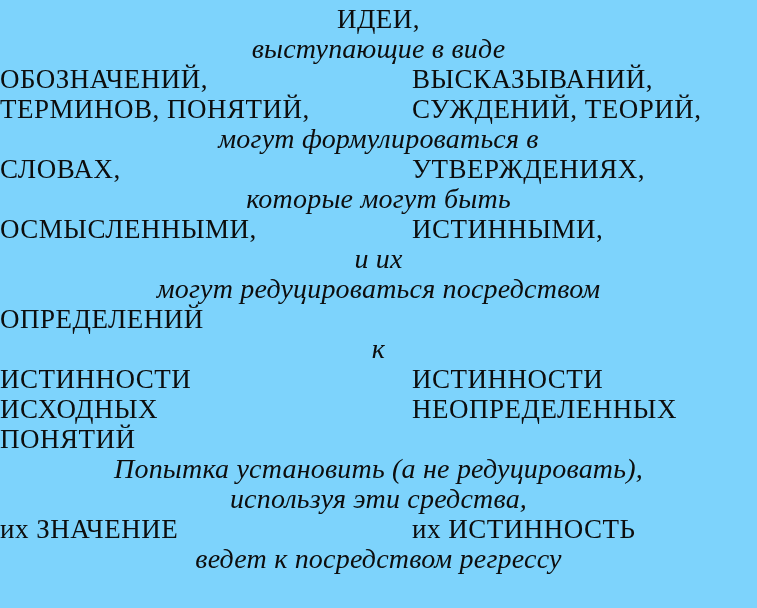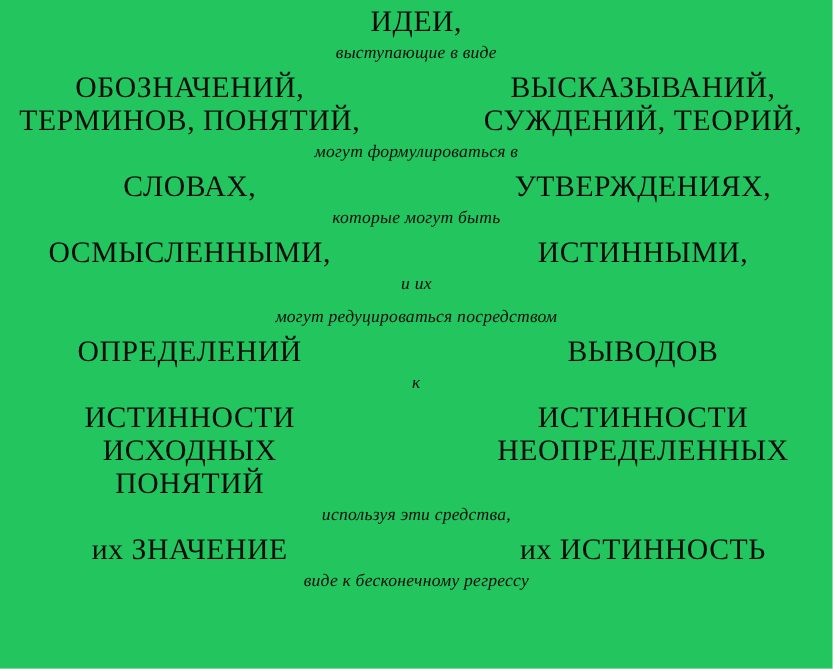--- a/index.html
+++ b/index.html
@@ -4,50 +4,50 @@
 <style>
   html, body {
     margin: 0;
     padding: 0;
     background: #ffffff;
   }
   .page {
     position: relative;
     width: 757px;
     height: 608px;
-    background: #22c55e;
+    background: #7dd3fc;
     color: #0d0d0d;
     font-family: "Liberation Serif", serif;
     box-sizing: border-box;
     padding-top: 4px;
     overflow: hidden;
   }
   .row {
     line-height: 30px;
     white-space: nowrap;
   }
   .center {
     text-align: center;
   }
   .caps {
     font-size: 27px;
     letter-spacing: 0.5px;
   }
   .italic {
     font-style: italic;
-    font-size: 16px;
+    font-size: 28px;
     letter-spacing: 0.2px;
   }
   .pair {
     display: flex;
     justify-content: space-between;
   }
   .pair .cell {
     width: 345px;
-    text-align: center;
+    text-align: left;
   }
 </style>
 </head>
 <body>
 
 <div class="page">
 
   <div class="row center caps">ИДЕИ,</div>
 
   <div class="row center italic">выступающие в виде</div>
@@ -76,42 +76,42 @@
     <span class="cell">ИСТИННЫМИ,</span>
   </div>
 
   <div class="row center italic">и их</div>
 
 
   <div class="row center italic">могут редуцироваться посредством</div>
 
   <div class="row pair caps">
     <span class="cell">ОПРЕДЕЛЕНИЙ</span>
-    <span class="cell">ВЫВОДОВ</span>
   </div>
 
   <div class="row center italic">к</div>
 
   <div class="row pair caps">
     <span class="cell">ИСТИННОСТИ</span>
     <span class="cell">ИСТИННОСТИ</span>
   </div>
 
   <div class="row pair caps">
     <span class="cell">ИСХОДНЫХ</span>
     <span class="cell">НЕОПРЕДЕЛЕННЫХ</span>
   </div>
 
   <div class="row pair caps">
     <span class="cell">ПОНЯТИЙ</span>
   </div>
 
+  <div class="row center italic">Попытка установить (а не редуцировать),</div>
 
   <div class="row center italic">используя эти средства,</div>
 
   <div class="row pair caps">
     <span class="cell">их ЗНАЧЕНИЕ</span>
     <span class="cell">их ИСТИННОСТЬ</span>
   </div>
 
-  <div class="row center italic">виде к бесконечному регрессу</div>
+  <div class="row center italic">ведет к посредством регрессу</div>
 
 </div>
 
 </body></html>

